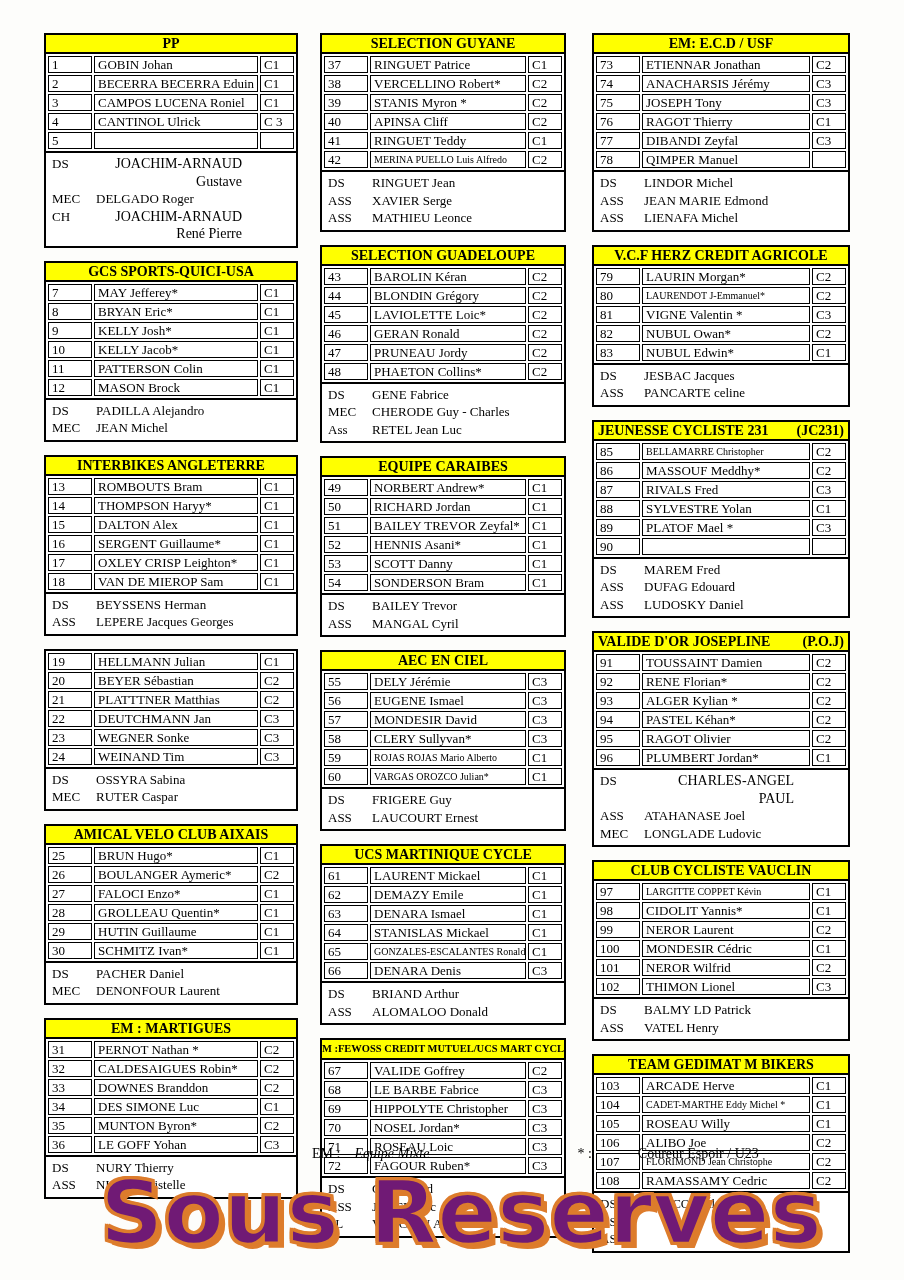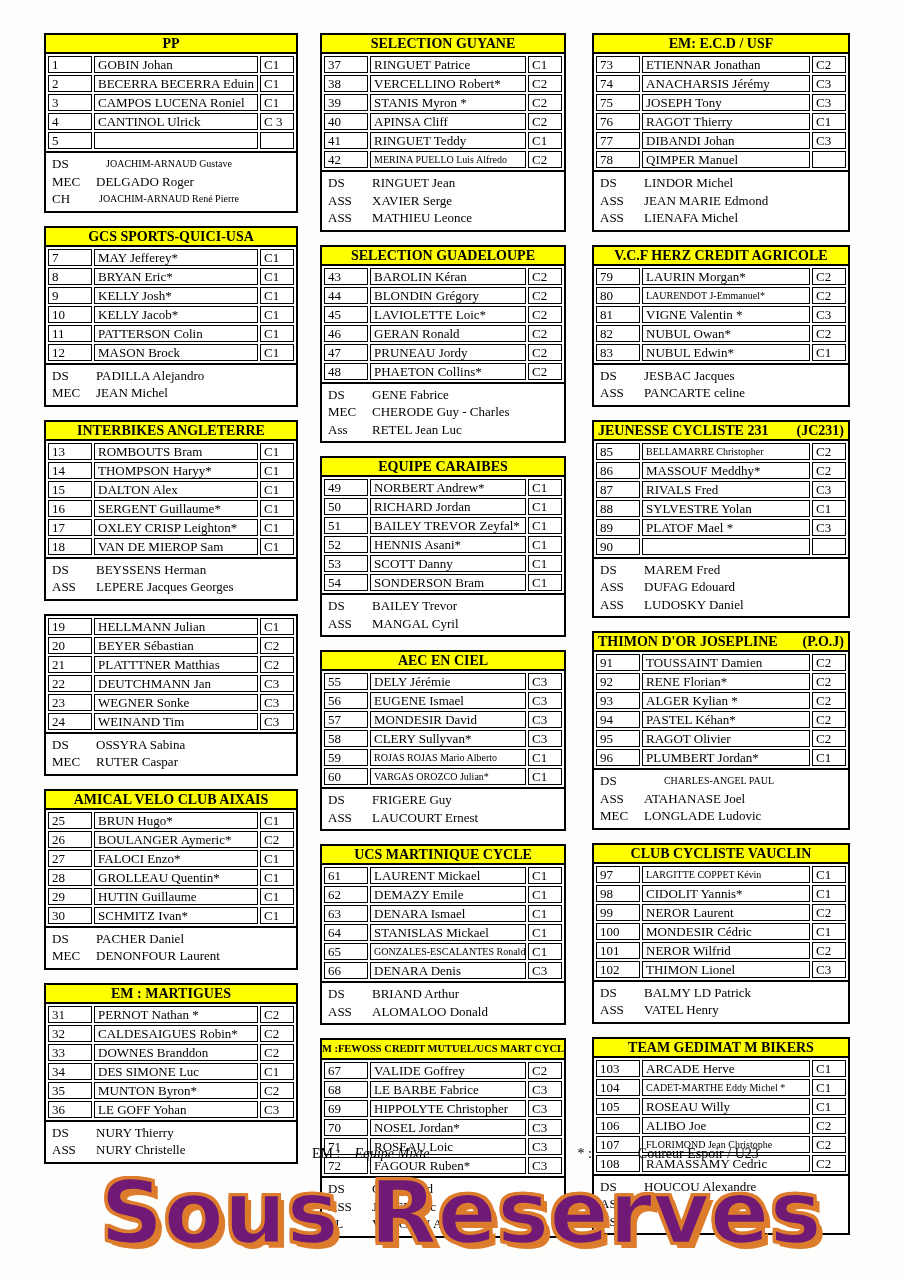--- a/index.html
+++ b/index.html
@@ -31,21 +31,21 @@
     padding:0 3px; white-space:nowrap; overflow:hidden; height:15px;
   }
   td.num { width:36px; }
   td.cat { width:26px; }
   td.nm.small { font-size:10px; }
 
   .staffbox { border-top:2px solid #000; padding:2px 0 3px 6px; }
   .staffline { display:flex; font-size:13px; line-height:17.5px; }
   .role { width:44px; flex:none; }
   .sname { flex:1; }
-  .sname.small { font-size:10px; text-align:center; padding-right:54px; }
+  .sname.small { font-size:14px; text-align:right; padding-right:54px; }
 
   .legend {
     position:absolute; top:1146; left:0; width:904px;
     font-size:14px; display:flex; top:1146px;
   }
   .lg-em-key { margin-left:312px; }
   .lg-em-val { margin-left:14px;font-style:italic; }
   .lg-star-key { margin-left:148px; }
   .lg-star-val { margin-left:46px; }
 
@@ -690,21 +690,21 @@
                 <td class="nm">JOSEPH Tony</td>
                 <td class="cat">C3</td>
               </tr>
               <tr>
                 <td class="num">76</td>
                 <td class="nm">RAGOT Thierry</td>
                 <td class="cat">C1</td>
               </tr>
               <tr>
                 <td class="num">77</td>
-                <td class="nm">DIBANDI Johan</td>
+                <td class="nm">DIBANDI Zeyfal</td>
                 <td class="cat">C3</td>
               </tr>
               <tr>
                 <td class="num">78</td>
                 <td class="nm">QIMPER Manuel</td>
                 <td class="cat"></td>
               </tr>
             </tbody>
           </table>
           <div class="staffbox">
@@ -815,21 +815,21 @@
               <span class="sname">DUFAG Edouard</span>
             </div>
             <div class="staffline">
               <span class="role">ASS</span>
               <span class="sname">LUDOSKY Daniel</span>
             </div>
           </div>
         </div>
         <div class="team">
           <div class="hdr spread">
-            <span class="hdr-name">THIMON  D'OR JOSEPLINE</span>
+            <span class="hdr-name">VALIDE  D'OR JOSEPLINE</span>
             <span class="hdr-right">(P.O.J)</span>
           </div>
           <table class="riders">
             <tbody>
               <tr>
                 <td class="num">91</td>
                 <td class="nm">TOUSSAINT Damien</td>
                 <td class="cat">C2</td>
               </tr>
               <tr>

